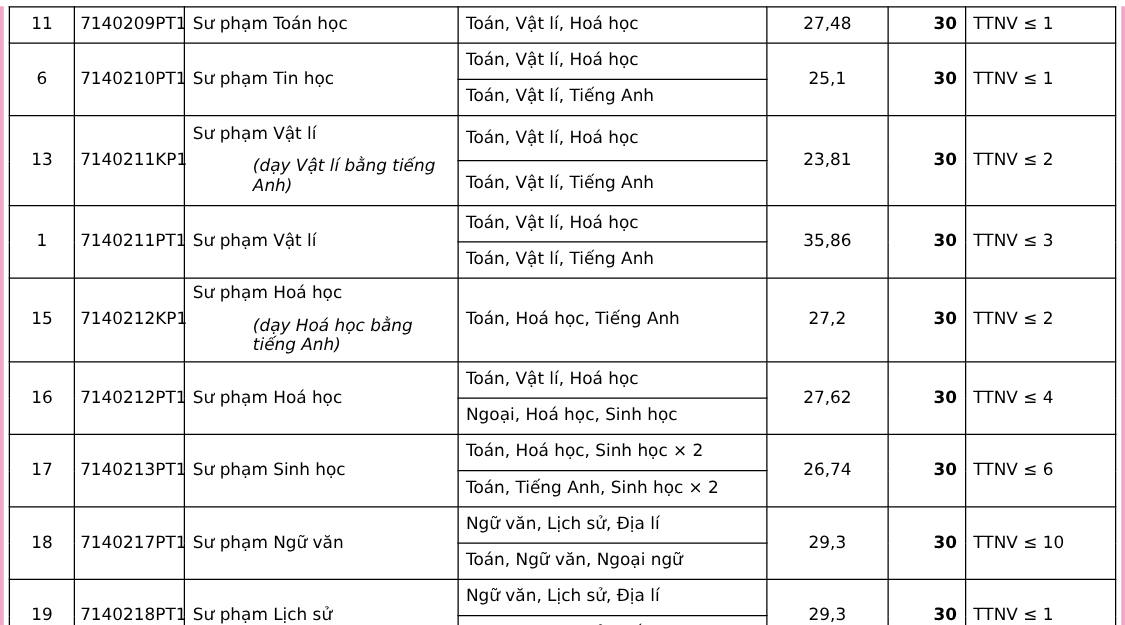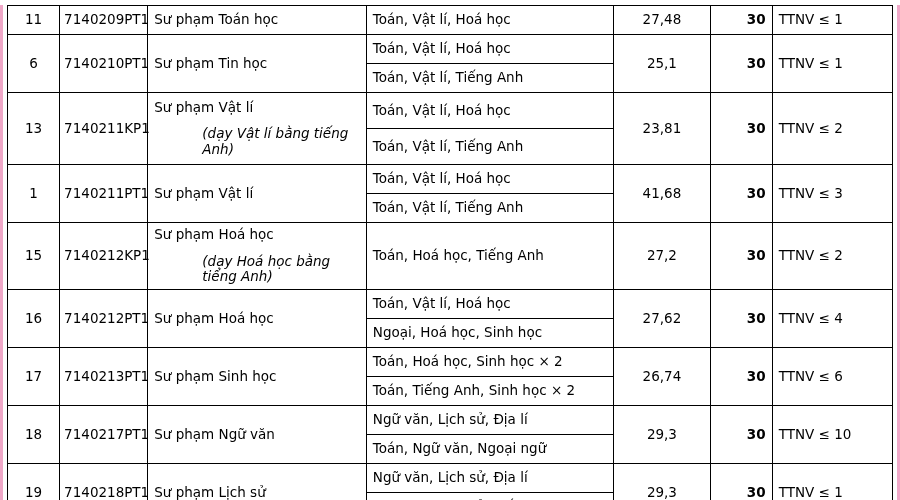--- a/index.html
+++ b/index.html
@@ -126,21 +126,21 @@
       </tr>
       <tr>
         <td class="c-left" style="height:31px">Toán, Vật lí, Tiếng Anh</td>
       </tr>
 
       <tr>
         <td class="c-center" rowspan="2">1</td>
         <td class="c-center" rowspan="2">7140211PT1</td>
         <td class="c-left" rowspan="2">Sư phạm Vật lí</td>
         <td class="c-left sub-cell">Toán, Vật lí, Hoá học</td>
-        <td class="c-center bold" rowspan="2">41,68</td>
+        <td class="c-center bold" rowspan="2">35,86</td>
         <td class="c-right" rowspan="2">30</td>
         <td class="c-left nowrap" rowspan="2">TTNV ≤ 3</td>
       </tr>
       <tr>
         <td class="c-left sub-cell">Toán, Vật lí, Tiếng Anh</td>
       </tr>
 
       <tr>
         <td class="c-center">15</td>
         <td class="c-center">7140212KP1</td>

